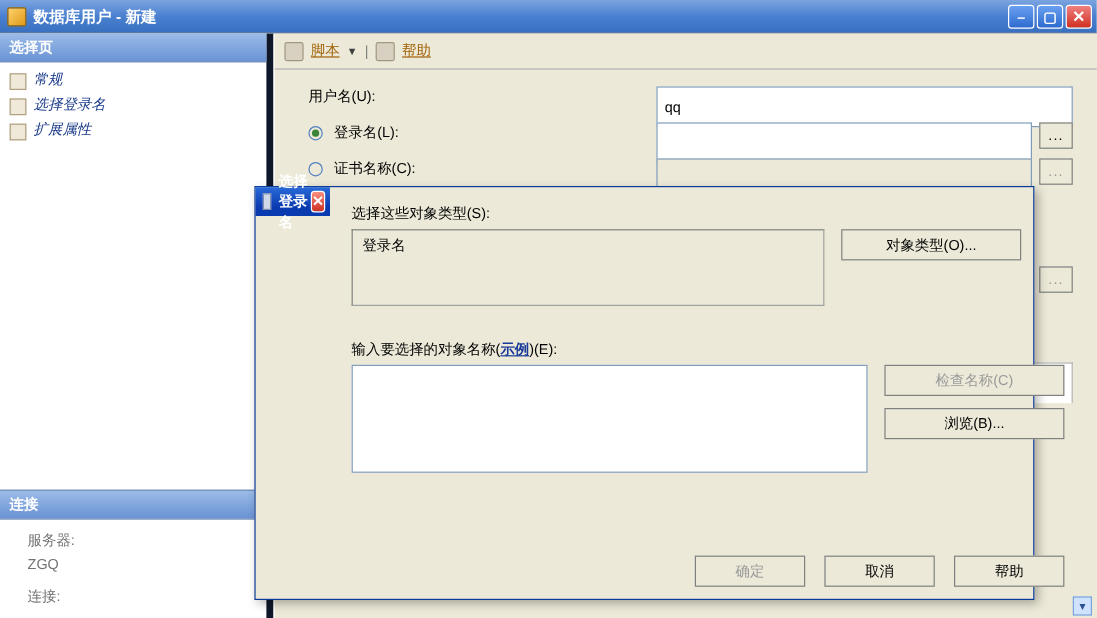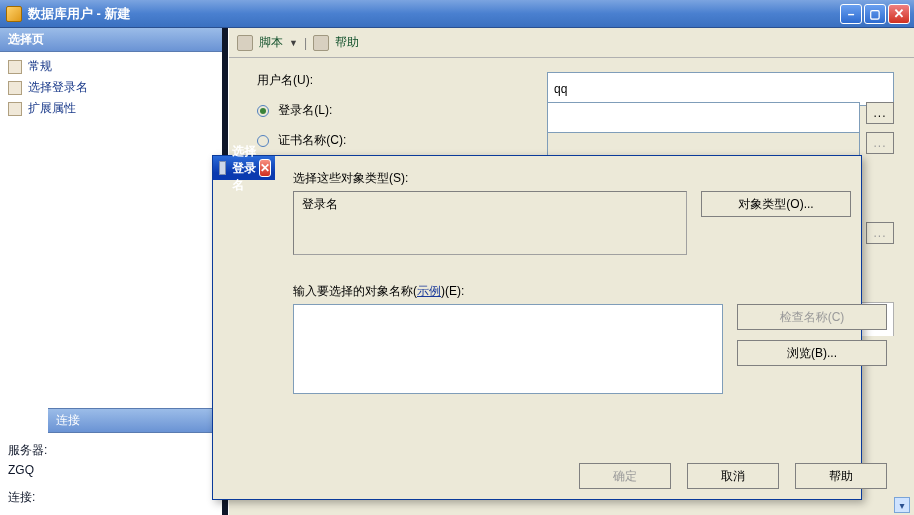--- a/index.html
+++ b/index.html
@@ -47,50 +47,50 @@
     display:flex; flex-direction:column;
   }
   .side-head {
     background: linear-gradient(to bottom,#9bbce8,#6a93d4);
     border-bottom:1px solid #5a7bb0;
     color:#fff; font-size:12px; font-weight:bold;
     padding:3px 8px;
   }
   .side-list { padding:4px 6px; flex:0 0 auto; }
   .side-item {
-    display:flex; align-items:center; gap:6px;
-    padding:2px 2px; color:#1a3a8a; cursor:pointer;
+    display:flex; align-items:flex-end; gap:6px;
+    padding:2px 2px; color:#1a3a8a; cursor:pointer;font-style:italic;
   }
   .side-item-icon{
     width:14px;height:14px;
     background:#f0e8d8;border:1px solid #b0a080;
   }
   .side-fill{flex:1;}
   .side-head2{
     background: linear-gradient(to bottom,#9bbce8,#6a93d4);
     border-top:1px solid #5a7bb0; border-bottom:1px solid #5a7bb0;
-    color:#fff; font-weight:normal; padding:3px 8px;margin-left:48px;
-  }
-  .side-conn { padding:8px 8px; color:#0f172a; line-height:1.6; }
+    color:#fff; font-weight:bold; padding:3px 8px;
+  }
+  .side-conn { padding:8px 8px; color:#737373; line-height:1.6;margin-left:15px; }
   
   .content {
     flex:1; background:#ece9d8;
     display:flex; flex-direction:column;
     border-left:1px solid #fff;
   }
   .toolbar {
     height:30px; display:flex; align-items:center; gap:4px;
     padding:0 8px; border-bottom:1px solid #b0b0b0;
     background:#ece9d8;
   }
   .tool-img{
     width:16px;height:16px;
     background:#d8d0c0;border:1px solid #a09880;border-radius:2px;
   }
-  .tool-link{color:#14532d;padding:0 2px;cursor:pointer;}
+  .tool-link{color:#a16207;padding:0 2px;cursor:pointer;text-decoration:underline;}
   .tool-drop{font-size:9px;color:#404040}
   .form-area{
     padding:14px 20px 10px 28px;
     position:relative;
   }
   .form-row{
     display:flex; align-items:flex-start; height:30px;
   }
   .form-label{
     width:290px; color:#000;
@@ -159,21 +159,21 @@
     width:150px; height:26px;
     background:#ece9d8;
     border:1px solid #808080;
     cursor:pointer; font-family:inherit; font-size:12px;
     display:flex;align-items:center;justify-content:center;
   }
   .std-btn[disabled]{color:#9a9a9a;cursor:default;}
   .dlg-mid{
     margin-top:28px;
   }
-  .example-link{color:#1a3a9a;text-decoration:underline;cursor:pointer;}
+  .example-link{color:#1a3a9a;text-decoration:underline;cursor:pointer;font-weight:bold;}
   .dlg-textarea{
     width:430px; height:90px;
     background:#fff; border:1px solid #7f9db9;
     resize:none; padding:4px 6px; font-family:inherit; font-size:12px;
   }
   .dlg-mid-row{display:flex; align-items:flex-start; gap:14px; margin-top:4px;}
   .dlg-footer{
     margin-top:auto; display:flex; justify-content:flex-end; gap:16px;
     padding-top:12px;
   }

